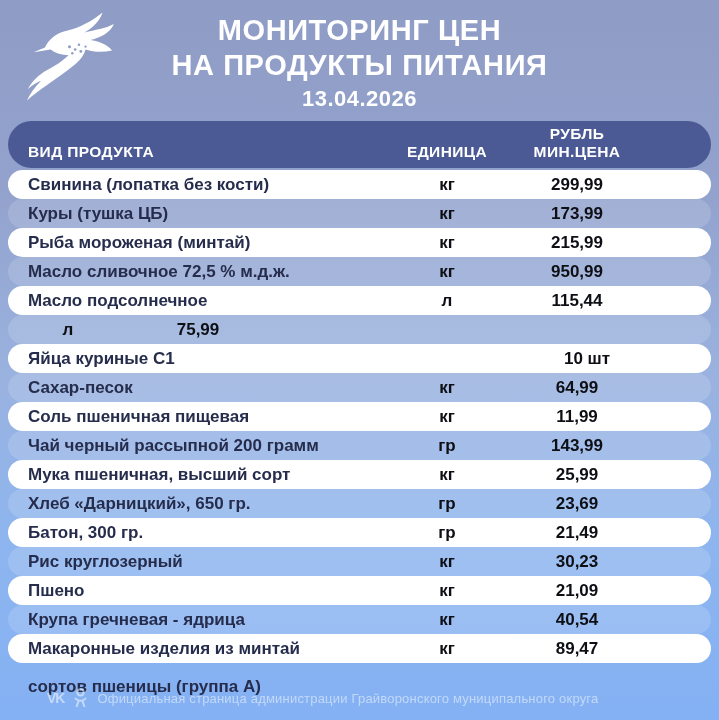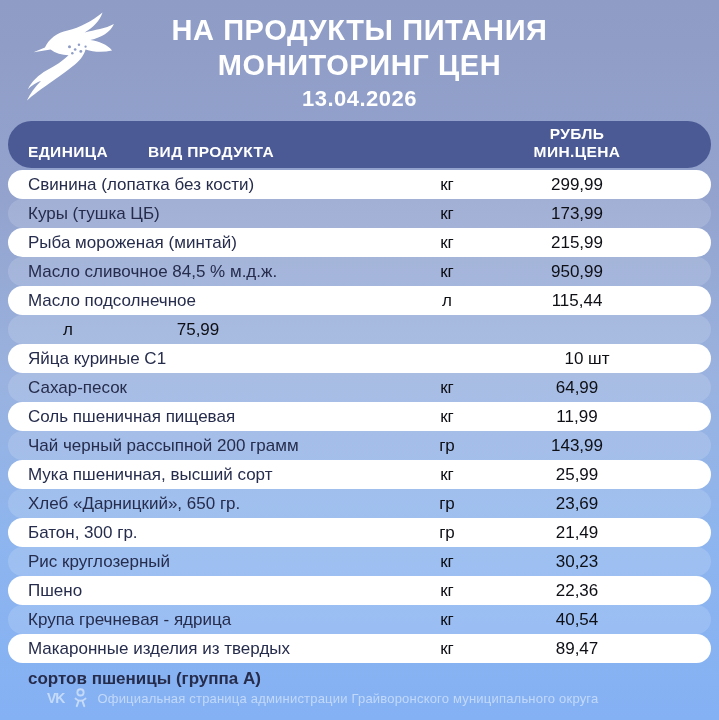--- a/index.html
+++ b/index.html
@@ -23,32 +23,32 @@
   .title{padding-top:13px; font-size:29px; line-height:35px; font-weight:800; letter-spacing:0.6px;}
   .date{margin-top:3px; font-size:22px; font-weight:800; letter-spacing:0.5px;}
   
   .table{position:absolute; left:8px; right:8px; top:121px;}
   .thead{
     height:47px; background:var(--header-bg); border-radius:24px;
     display:flex; align-items:flex-end; padding-bottom:7px;
     color:var(--header-text); font-weight:800; font-size:15.5px; letter-spacing:0.4px;
     margin-bottom:2px;
   }
-  .row{height:29px; display:flex; align-items:center; border-radius:15px; font-weight:400; font-size:17px;}
+  .row{height:29px; display:flex; align-items:center; border-radius:15px; font-weight:700; font-size:17px;}
   .row.white{background:var(--row-white);}
   .row.tint{background:rgba(255,255,255,0.15);}
   .cell.product{flex:1; padding-left:20px; color:var(--product-color); white-space:nowrap;}
   .thead .cell.product{color:var(--header-text);}
   .cell.unit{width:120px; text-align:center; color:var(--price-color);}
   .thead .cell.unit{color:var(--header-text);}
   .cell.price{width:140px; text-align:center; color:var(--price-color);}
   .row,.thead{padding-right:64px;}
   .price-head{width:140px; text-align:center; line-height:18px;}
   .overflow-line{
-    margin-top:2px; padding-left:20px; height:27px; display:flex; align-items:center;
+    margin-top:10px; padding-left:20px; height:27px; display:flex; align-items:center;
     font-weight:800; font-size:17px; color:var(--product-color);
   }
   
   .footer{
     position:absolute; left:0; right:0; bottom:8px; height:28px;
     display:flex; align-items:center; gap:9px; padding-left:47px;
     color:var(--footer-text); font-size:13px; letter-spacing:0.2px;
   }
   .vk-word{font-weight:900; font-size:14px; letter-spacing:-1px; line-height:1;}
   .ok-figure svg{width:15px; height:20px; display:block;}
@@ -65,30 +65,30 @@
         <path fill="#ffffff" d="M8 44 L20 39 C24 30 33 23 44 21 C57 18 70 11 81 2 C78 11 71 18 62 23 C73 20 84 19 93 14 C89 23 80 28 68 31 C77 32 86 36 91 42 C82 44 72 44 63 41 C61 48 56 54 49 59 C38 68 23 78 12 86 C8 89 4 92 1 95 C4 88 9 81 16 74 C11 76 6 79 2 83 C6 75 13 68 22 63 C31 58 39 53 45 47 C38 47 31 45 26 41 Z"></path>
         <circle cx="46" cy="38" r="1.6" fill="#8F9CC5"></circle>
         <circle cx="52" cy="41" r="1.4" fill="#8F9CC5"></circle>
         <circle cx="49" cy="45" r="1.3" fill="#8F9CC5"></circle>
         <circle cx="56" cy="36" r="1.3" fill="#8F9CC5"></circle>
         <circle cx="58" cy="43" r="1.5" fill="#8F9CC5"></circle>
         <circle cx="63" cy="38" r="1.2" fill="#8F9CC5"></circle>
       </svg>
     </div>
     <div class="title">
+      <div>МОНИТОРИНГ ЦЕН</div>
       <div>НА ПРОДУКТЫ ПИТАНИЯ</div>
-      <div>МОНИТОРИНГ ЦЕН</div>
     </div>
     <div class="date">13.04.2026</div>
   </div>
 
   <div class="table">
     <div class="thead">
+      <span class="cell product">ВИД ПРОДУКТА</span>
       <span class="cell unit">ЕДИНИЦА</span>
-      <span class="cell product">ВИД ПРОДУКТА</span>
       <span class="price-head">
         <span>РУБЛЬ</span><br>
         <span>МИН.ЦЕНА</span>
       </span>
     </div>
     <div>
   <div class="row white">
     <span class="cell product">Свинина (лопатка без кости)</span>
     <span class="cell unit">кг</span>
     <span class="cell price">299,99</span>
@@ -100,21 +100,21 @@
     <span class="cell price">173,99</span>
   </div>
 
   <div class="row white">
     <span class="cell product">Рыба мороженая (минтай)</span>
     <span class="cell unit">кг</span>
     <span class="cell price">215,99</span>
   </div>
 
   <div class="row tint">
-    <span class="cell product">Масло сливочное 84,5 % м.д.ж.</span>
+    <span class="cell product">Масло сливочное 72,5 % м.д.ж.</span>
     <span class="cell unit">кг</span>
     <span class="cell price">950,99</span>
   </div>
 
   <div class="row white">
     <span class="cell product">Масло подсолнечное</span>
     <span class="cell unit">л</span>
     <span class="cell price">115,44</span>
   </div>
 
@@ -166,31 +166,31 @@
 
   <div class="row tint">
     <span class="cell product">Рис круглозерный</span>
     <span class="cell unit">кг</span>
     <span class="cell price">30,23</span>
   </div>
 
   <div class="row white">
     <span class="cell product">Пшено</span>
     <span class="cell unit">кг</span>
-    <span class="cell price">22,36</span>
+    <span class="cell price">21,09</span>
   </div>
 
   <div class="row tint">
     <span class="cell product">Крупа гречневая - ядрица</span>
     <span class="cell unit">кг</span>
     <span class="cell price">40,54</span>
   </div>
 
   <div class="row white">
-    <span class="cell product">Макаронные изделия из твердых</span>
+    <span class="cell product">Макаронные изделия из минтай</span>
     <span class="cell unit">кг</span>
     <span class="cell price">89,47</span>
   </div>
 </div>
     <div class="overflow-line">сортов пшеницы (группа А)</div>
   </div>
 
   <div class="footer">
     <span class="vk-word">VK</span>
     <span class="ok-figure">

